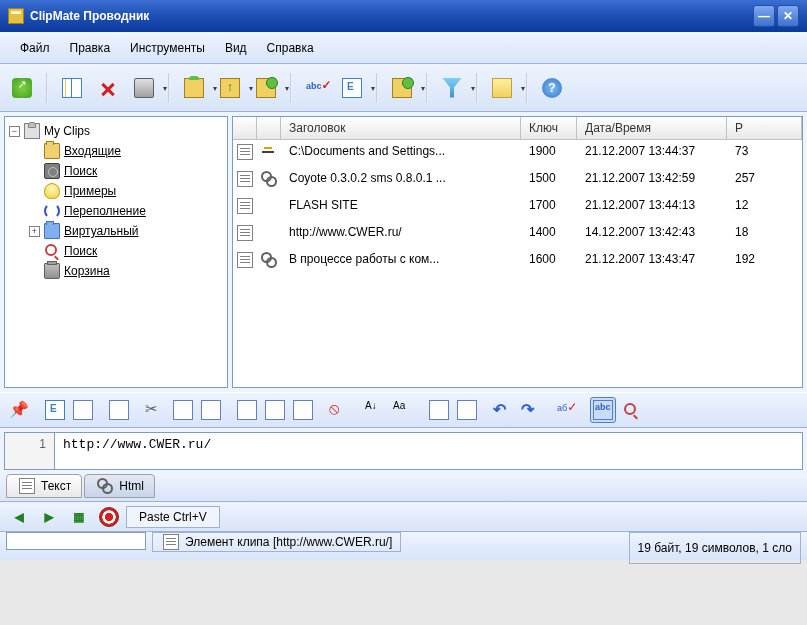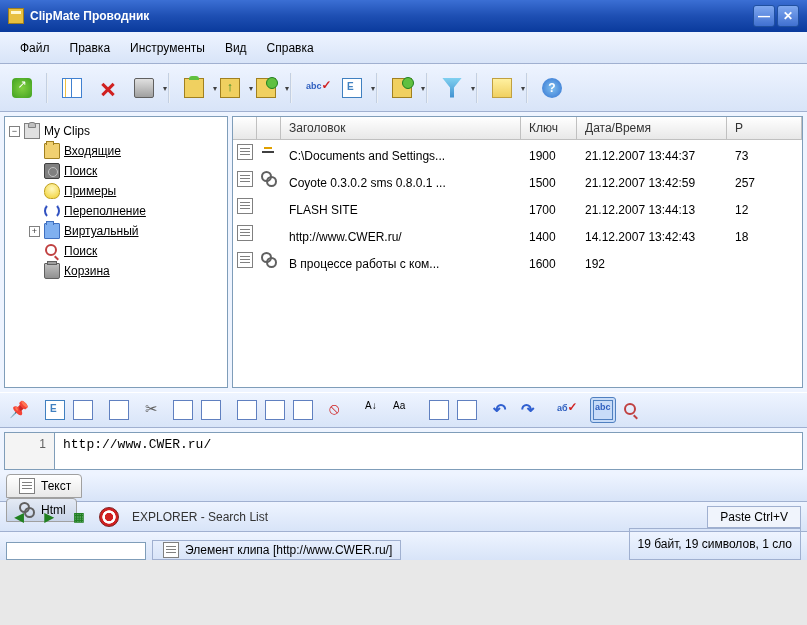--- a/index.html
+++ b/index.html
@@ -50,21 +50,21 @@
 .ico-search::before { content: ''; position: absolute; top: 1px; left: 1px; width: 8px; height: 8px; border: 2px solid #c04040; border-radius: 50%; }
 .ico-search::after { content: ''; position: absolute; bottom: 0; right: 1px; width: 5px; height: 2px; background: #c04040; transform: rotate(45deg); }
 .ico-board { background: #e0e0e0; border: 1px solid #808080; position: relative; }
 .ico-board::after { content: ''; position: absolute; top: -2px; left: 3px; right: 3px; height: 4px; background: #c0c0c0; border: 1px solid #808080; border-radius: 3px 3px 0 0; }
 
 
 .list-panel { flex: 1; display: flex; flex-direction: column; background: white; border: 1px solid #7f9db9; overflow: hidden; }
 .list-header { display: flex; background: linear-gradient(to bottom, #fff, #e8e8e8); border-bottom: 1px solid #c0c0c0; }
 .list-col { padding: 4px 8px; border-right: 1px solid #c0c0c0; font-size: 12px; color: #333; cursor: pointer; }
 .list-body { flex: 1; overflow: auto; }
-.list-row { display: flex; align-items: flex-end; padding: 2px 0; cursor: pointer; }
+.list-row { display: flex; align-items: flex-start; padding: 2px 0; cursor: pointer; }
 .list-cell { padding: 2px 8px; white-space: nowrap; overflow: hidden; text-overflow: ellipsis; }
 .row-icon { width: 16px; height: 16px; display: inline-block; margin: 0 2px; }
 .ico-clip { border: 1px solid #808080; background: white; position: relative; }
 .ico-clip::after { content:''; position:absolute; top:3px; left:2px; right:2px; height:1px; background:#808080; box-shadow: 0 3px #808080, 0 6px #808080; }
 .ico-link { position: relative; }
 .ico-link::before, .ico-link::after { content:''; position:absolute; width:7px; height:7px; border:2px solid #606060; border-radius:50%; }
 .ico-link::before { top:0; left:0; }
 .ico-link::after { bottom:0; right:0; }
 .ico-small-dash { position:relative; }
 .ico-small-dash::after{ content:''; position:absolute; top:3px; left:3px; width:8px; height:2px; background:#e0a000; box-shadow: -2px 4px #404040, 2px 4px #404040; }
@@ -73,30 +73,30 @@
 .lower-toolbar { background: linear-gradient(to bottom, #eef4ff, #d8e4f8); height: 36px; display: flex; align-items: center; padding: 0 6px; gap: 2px; border-top: 1px solid #fff; border-bottom: 1px solid #a0b0d0; }
 .ltb-btn { width: 26px; height: 26px; display:flex; align-items:center; justify-content:center; cursor:pointer; border:1px solid transparent; border-radius:3px; }
 .ltb-btn.pressed { border-color:#5080c0; background:#c8dcf8; }
 
 
 .editor { display:flex; height: 46px; background: #eef4ff; padding: 4px; }
 .editor .gutter { width: 50px; background:#f4f4f4; border:1px solid #7f9db9; border-right:none; text-align:right; padding:4px 8px; color:#606060; font-family: 'Courier New', monospace; }
 .editor .text { flex:1; background:white; border:1px solid #7f9db9; padding:4px 8px; font-family:'Courier New', monospace; font-size:13px; }
 
 
-.editor-tabs { background: linear-gradient(to bottom, #eef4ff, #d8e4f8); height: 28px; display:flex; align-items: flex-start; padding: 0 6px; border-bottom:1px solid #a0b0d0;flex-direction:column; }
+.editor-tabs { background: linear-gradient(to bottom, #eef4ff, #d8e4f8); height: 28px; display:flex; align-items: flex-start; padding: 0 6px; border-bottom:1px solid #a0b0d0; }
 .etab { display:flex; align-items:center; gap:4px; padding:3px 10px; background:linear-gradient(to bottom,#fff,#e8e8e8); border:1px solid #a0a0a0; border-top-left-radius:4px; border-top-right-radius:4px; margin-right:2px; cursor:pointer; }
 .etab-inactive { background: linear-gradient(to bottom, #e4eaf4, #c8d4e8); }
 
 
 .bottom-toolbar { background: linear-gradient(to bottom, #eef4ff, #d8e4f8); height: 30px; display:flex; align-items:center; padding:0 6px; gap:4px; border-bottom:1px solid #a0b0d0; }
 .search-label { flex:1; padding:0 6px; color:#333; }
 .paste-box { border:1px solid #a0b0d0; padding:3px 12px; background:#f0f4fc; }
 
-.status-bar { background: linear-gradient(to bottom, #eef4ff, #d8e4f8); height: 28px; display:flex; align-items:flex-end; padding:0 6px; gap:6px; }
+.status-bar { background: linear-gradient(to bottom, #eef4ff, #d8e4f8); height: 28px; display:flex; align-items:flex-start; padding:0 6px; gap:6px; }
 .status-input { width: 140px; height:18px; background:white; border:1px solid #7f9db9; }
 .status-cell { border:1px solid #a0b0d0; padding:2px 8px; display:flex; align-items:center; gap:4px; height:20px; }
 .status-right { margin-left:auto; padding:2px 8px; border:1px solid #a0b0d0; height:32px; display:flex; align-items:center; }
 
 
 .sic { width:20px; height:20px; display:inline-block; }
 .sic-plug { background:radial-gradient(circle,#80d040,#40a020); border-radius:4px; }
 .sic-plug::after{content:'↗';color:white;font-size:11px;display:block;text-align:center;}
 .sic-panes { background:white; border:1px solid #4080d0; position:relative;}
 .sic-panes::after{content:'';position:absolute;top:0;left:45%;width:1px;bottom:0;background:#4080d0; box-shadow: -6px 0 #f0c040;}
@@ -290,20 +290,21 @@
           <div class="list-cell" style="width:240px">http://www.CWER.ru/</div>
           <div class="list-cell" style="width:56px">1400</div>
           <div class="list-cell" style="width:150px">14.12.2007 13:42:43</div>
           <div class="list-cell" style="flex:1">18</div>
         </div>
         <div class="list-row">
           <div class="list-cell" style="width:24px;padding:2px"><span class="row-icon ico-clip"></span></div>
           <div class="list-cell" style="width:24px;padding:2px"><span class="row-icon ico-link"></span></div>
           <div class="list-cell" style="width:240px">В процессе работы с ком...</div>
           <div class="list-cell" style="width:56px">1600</div>
+          <div class="list-cell" style="width:150px">21.12.2007 13:43:47</div>
           <div class="list-cell" style="flex:1">192</div>
         </div>
       </div>
   </div>
 </div>
 
 <div class="lower-toolbar">
   <div class="ltb-btn">
       <span class="sic sic-pin">📌</span>
     </div>
@@ -358,21 +359,21 @@
     </div>
   <div style="width:6px"></div>
   <div class="ltb-btn">
       <span class="sic sic-undo">↶</span>
     </div>
   <div class="ltb-btn">
       <span class="sic sic-redo">↷</span>
     </div>
   <div style="width:6px"></div>
   <div class="ltb-btn">
-      <span class="sic" style="font-size:9px;color:#3060c0;font-weight:bold">аб<span style="color:#d02020">✓</span></span>
+      <span class="sic" style="font-size:9px;color:#3060c0;font-weight:normal">аб<span style="color:#d02020">✓</span></span>
     </div>
   <div style="width:6px"></div>
   <div class="ltb-btn pressed">
       <span class="sic" style="font-size:9px;color:#3060c0;font-weight:bold;border:1px solid #5080c0;padding:1px">abc</span>
     </div>
   <div class="ltb-btn">
       <span class="tree-icon ico-search" style="width:16px;height:16px"></span>
     </div>
 </div>
 
@@ -398,21 +399,20 @@
     </div>
   <div class="ltb-btn">
       <span style="color:#208020;font-weight:bold">▶</span>
     </div>
   <div class="ltb-btn">
       <span style="color:#208020;font-weight:bold">▦</span>
     </div>
   <div class="ltb-btn">
       <span class="sic sic-target"></span>
     </div>
-  <div class="search-label">EXPLORER - Search List</div>
   <div class="paste-box">Paste Ctrl+V</div>
 </div>
 
 <div class="status-bar">
   <input class="status-input" style="">
   <div class="status-cell">
     <span class="row-icon ico-clip"></span>
     <span>Элемент клипа [http://www.CWER.ru/]</span>
   </div>
   <div class="status-right">19 байт, 19 символов, 1 сло</div>

